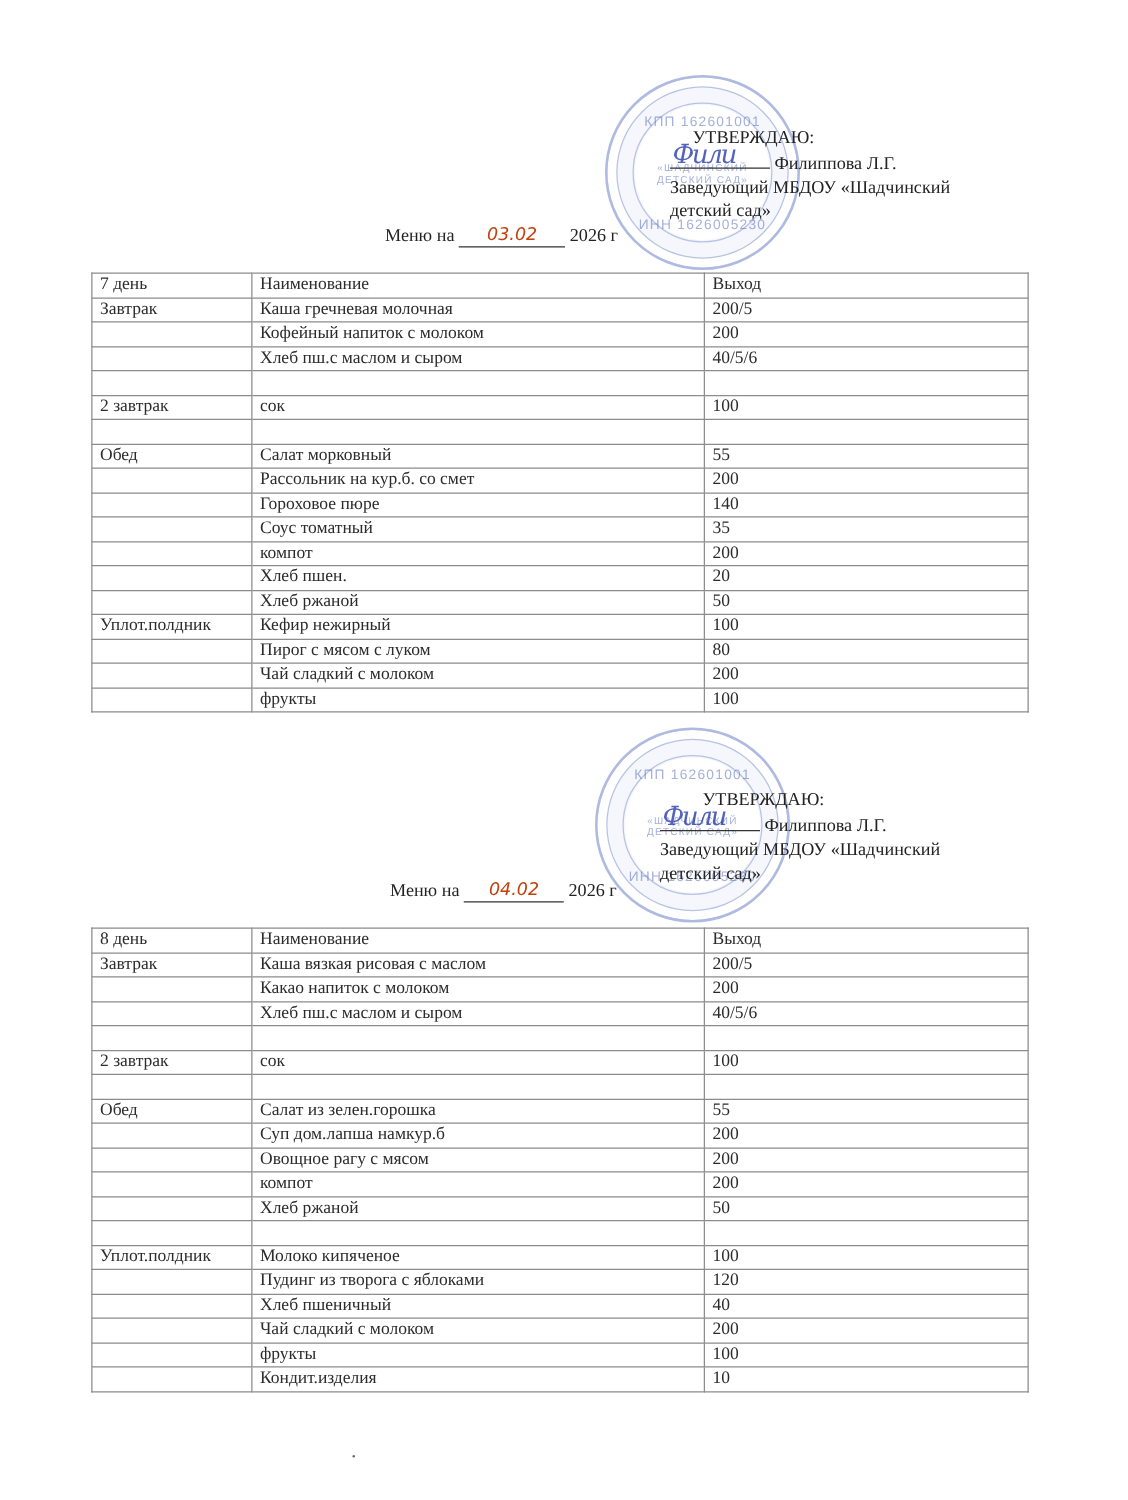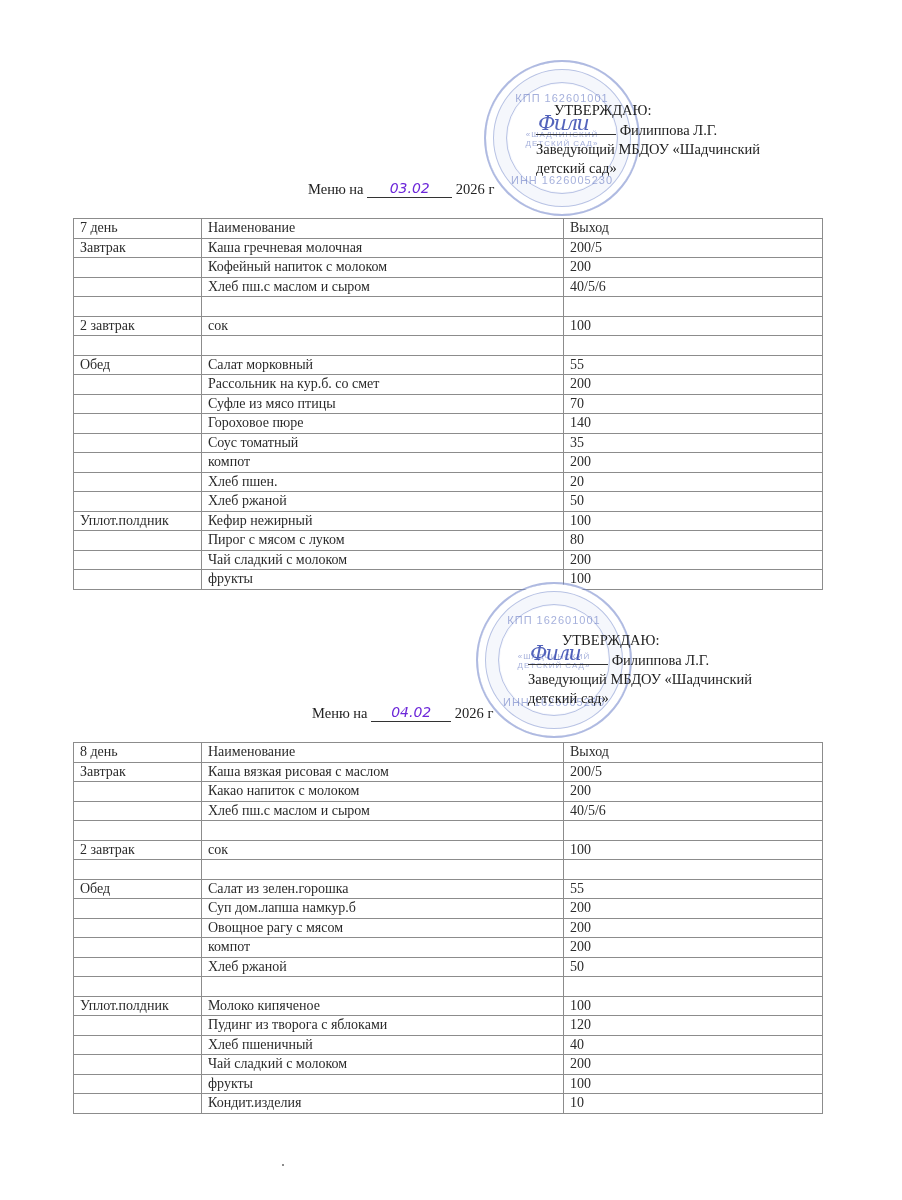--- a/index.html
+++ b/index.html
@@ -32,21 +32,21 @@
   }
   .signature {
     position: absolute; left: 2px; top: -6px; font-family: "DejaVu Serif", serif;
     font-style: italic; color: rgba(40,60,170,0.8); font-size: 21px; letter-spacing: -2px;
   }
   .menu-title {
     position: absolute; font-size: 14.5px; color: #222;
   }
   .menu-title .date-line {
     display: inline-block; width: 85px; border-bottom: 1px solid #333; text-align: center;
-    font-family: "DejaVu Sans", sans-serif; font-style: italic; color: #6d28d9; font-size: 14px;
+    font-family: "DejaVu Sans", sans-serif; font-style: italic; color: #c2410c; font-size: 14px;
     height: 17px; vertical-align: bottom;
   }
   table.menu {
     position: absolute; left: 73px; width: 749px; border-collapse: collapse;
     font-size: 14px; table-layout: fixed;
   }
   table.menu td {
     border: 1px solid #8c8c8c; height: 18.5px; padding: 0 0 0 6px; line-height: 18px;
     white-space: nowrap; overflow: hidden; color: #2b2b2b;
   }
@@ -128,25 +128,20 @@
         <td>Салат морковный</td>
         <td>55</td>
       </tr>
       <tr>
         <td></td>
         <td>Рассольник на кур.б. со смет</td>
         <td>200</td>
       </tr>
       <tr>
         <td></td>
-        <td>Суфле из мясо птицы</td>
-        <td>70</td>
-      </tr>
-      <tr>
-        <td></td>
         <td>Гороховое пюре</td>
         <td>140</td>
       </tr>
       <tr>
         <td></td>
         <td>Соус томатный</td>
         <td>35</td>
       </tr>
       <tr>
         <td></td>

